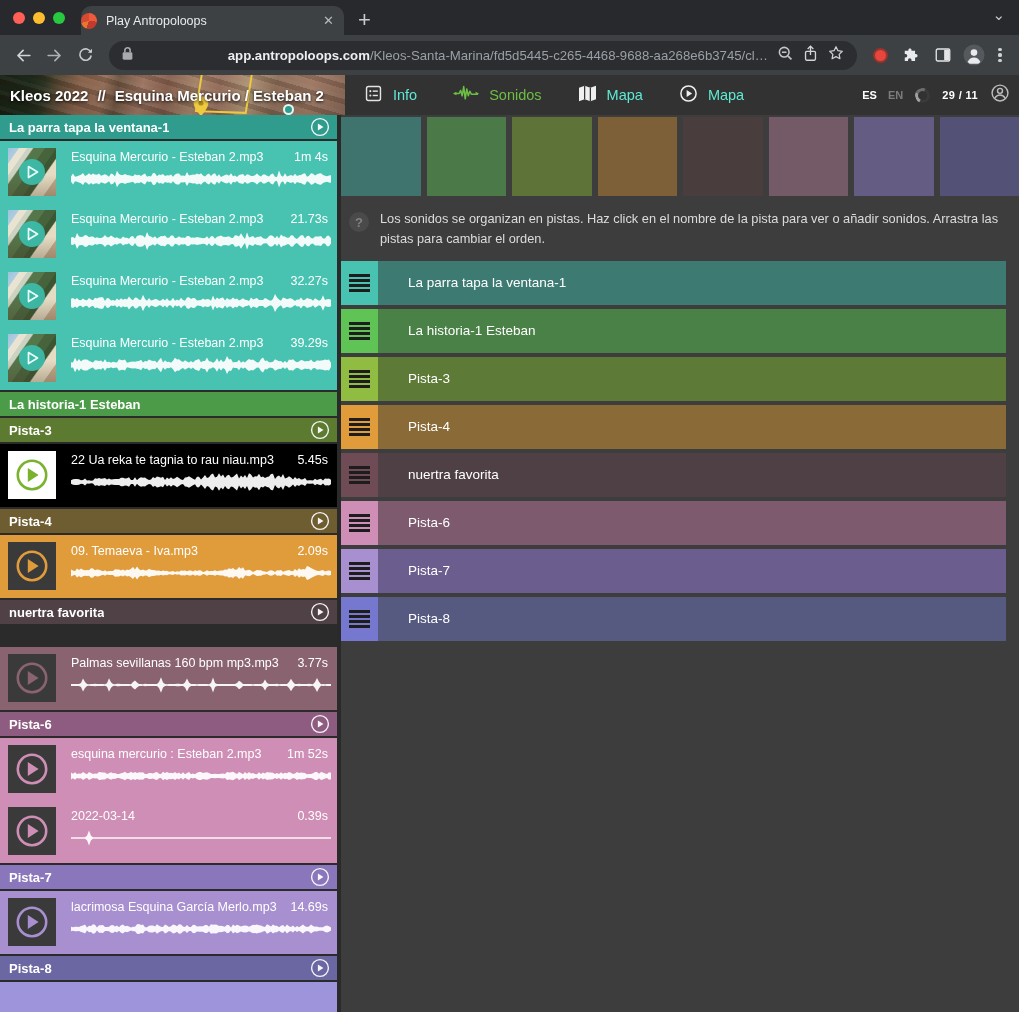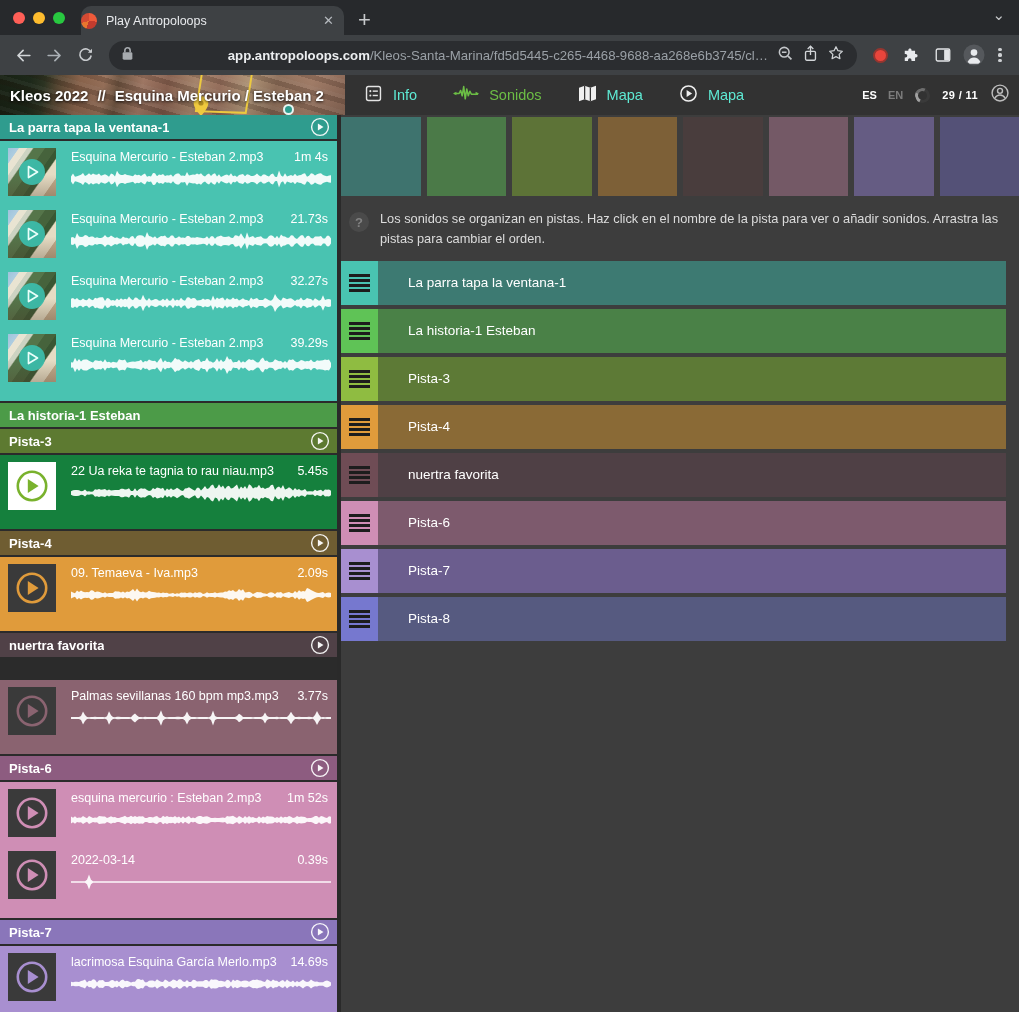--- a/index.html
+++ b/index.html
@@ -48,21 +48,21 @@
   .lang.inactive{color:#7c7c7c;}
   .spinner{width:15px;height:15px;border-radius:50%;border:3px solid #3a3a3a;border-left-color:#a0a0a0;border-top-color:#6e6e6e;transform:rotate(-20deg);}
   .counter{font-size:11px;font-weight:700;color:#fff;letter-spacing:.4px;}
 
   
   .content{display:flex;height:897px;}
   .sidebar{width:341px;flex:none;background:#2b2b2b;border-right:4px solid #2a2a2a;display:flex;flex-direction:column;gap:2px;overflow:hidden;}
   .track-header{height:24px;flex:none;display:flex;align-items:center;justify-content:space-between;padding:0 7px 0 9px;color:#fff;font-size:13px;font-weight:700;}
   .track-header .tname{white-space:nowrap;overflow:hidden;}
   .hint{height:26px;flex:none;display:flex;align-items:center;padding:0 9px;font-size:12.5px;font-weight:400;}
-  .clips{flex:none;padding-bottom:12px;}
+  .clips{flex:none;padding-bottom:1px;}
   .clip{height:62px;display:flex;padding-left:8px;}
   .thumb{width:48px;height:48px;margin-top:7px;flex:none;display:flex;align-items:center;justify-content:center;background:#3a3a3a;}
   .thumb.white{background:#fff;}
   .thumb.photo{background:
       linear-gradient(to bottom,rgba(0,0,0,0) 55%,rgba(80,60,40,.30)),
       linear-gradient(125deg,#9ec3dc 0%,#aecde0 13%,#e9e4d2 14% 23%,#cdd3c2 24% 30%,#55754a 32% 45%,#46633c 46% 59%,#3a5633 60% 67%,#e6dcc4 69% 84%,#c2ab8c 85% 100%);}
   .clip-meta{flex:1;margin-left:15px;padding-right:9px;min-width:0;}
   .clip-top{display:flex;justify-content:space-between;color:#fff;font-size:12.5px;margin-top:9px;}
   .clip-file{white-space:nowrap;overflow:hidden;text-overflow:ellipsis;margin-right:8px;}
   .clip-dur{flex:none;}
@@ -343,21 +343,21 @@
         </div>
         <div class="track-header" style="background: rgb(93, 122, 49);">
           <span class="tname">Pista-3</span>
           <span style="display: flex;">
             <svg width="20" height="20" viewBox="0 0 20 20">
               <circle cx="10" cy="10" r="8.4" fill="none" stroke="rgba(255,255,255,.92)" stroke-width="1.4"></circle>
               <path d="M7.9 6.4l5.6 3.6-5.6 3.6z" fill="rgba(255,255,255,.95)"></path>
             </svg>
           </span>
         </div>
-        <div class="clips" style="background: #15803d;">
+        <div class="clips" style="background: #000000; text-decoration: underline;">
           <div class="clip">
             <div class="thumb white">
               <span style="display: flex;">
                 <svg width="36" height="36" viewBox="0 0 36 36">
                   <circle cx="18" cy="18" r="14.2" fill="none" stroke="#79b22d" stroke-width="2.6"></circle>
                   <path d="M13.8 11L24.6 18l-10.8 7z" fill="#79b22d"></path>
                 </svg>
               </span>
             </div>
             <div class="clip-meta">

